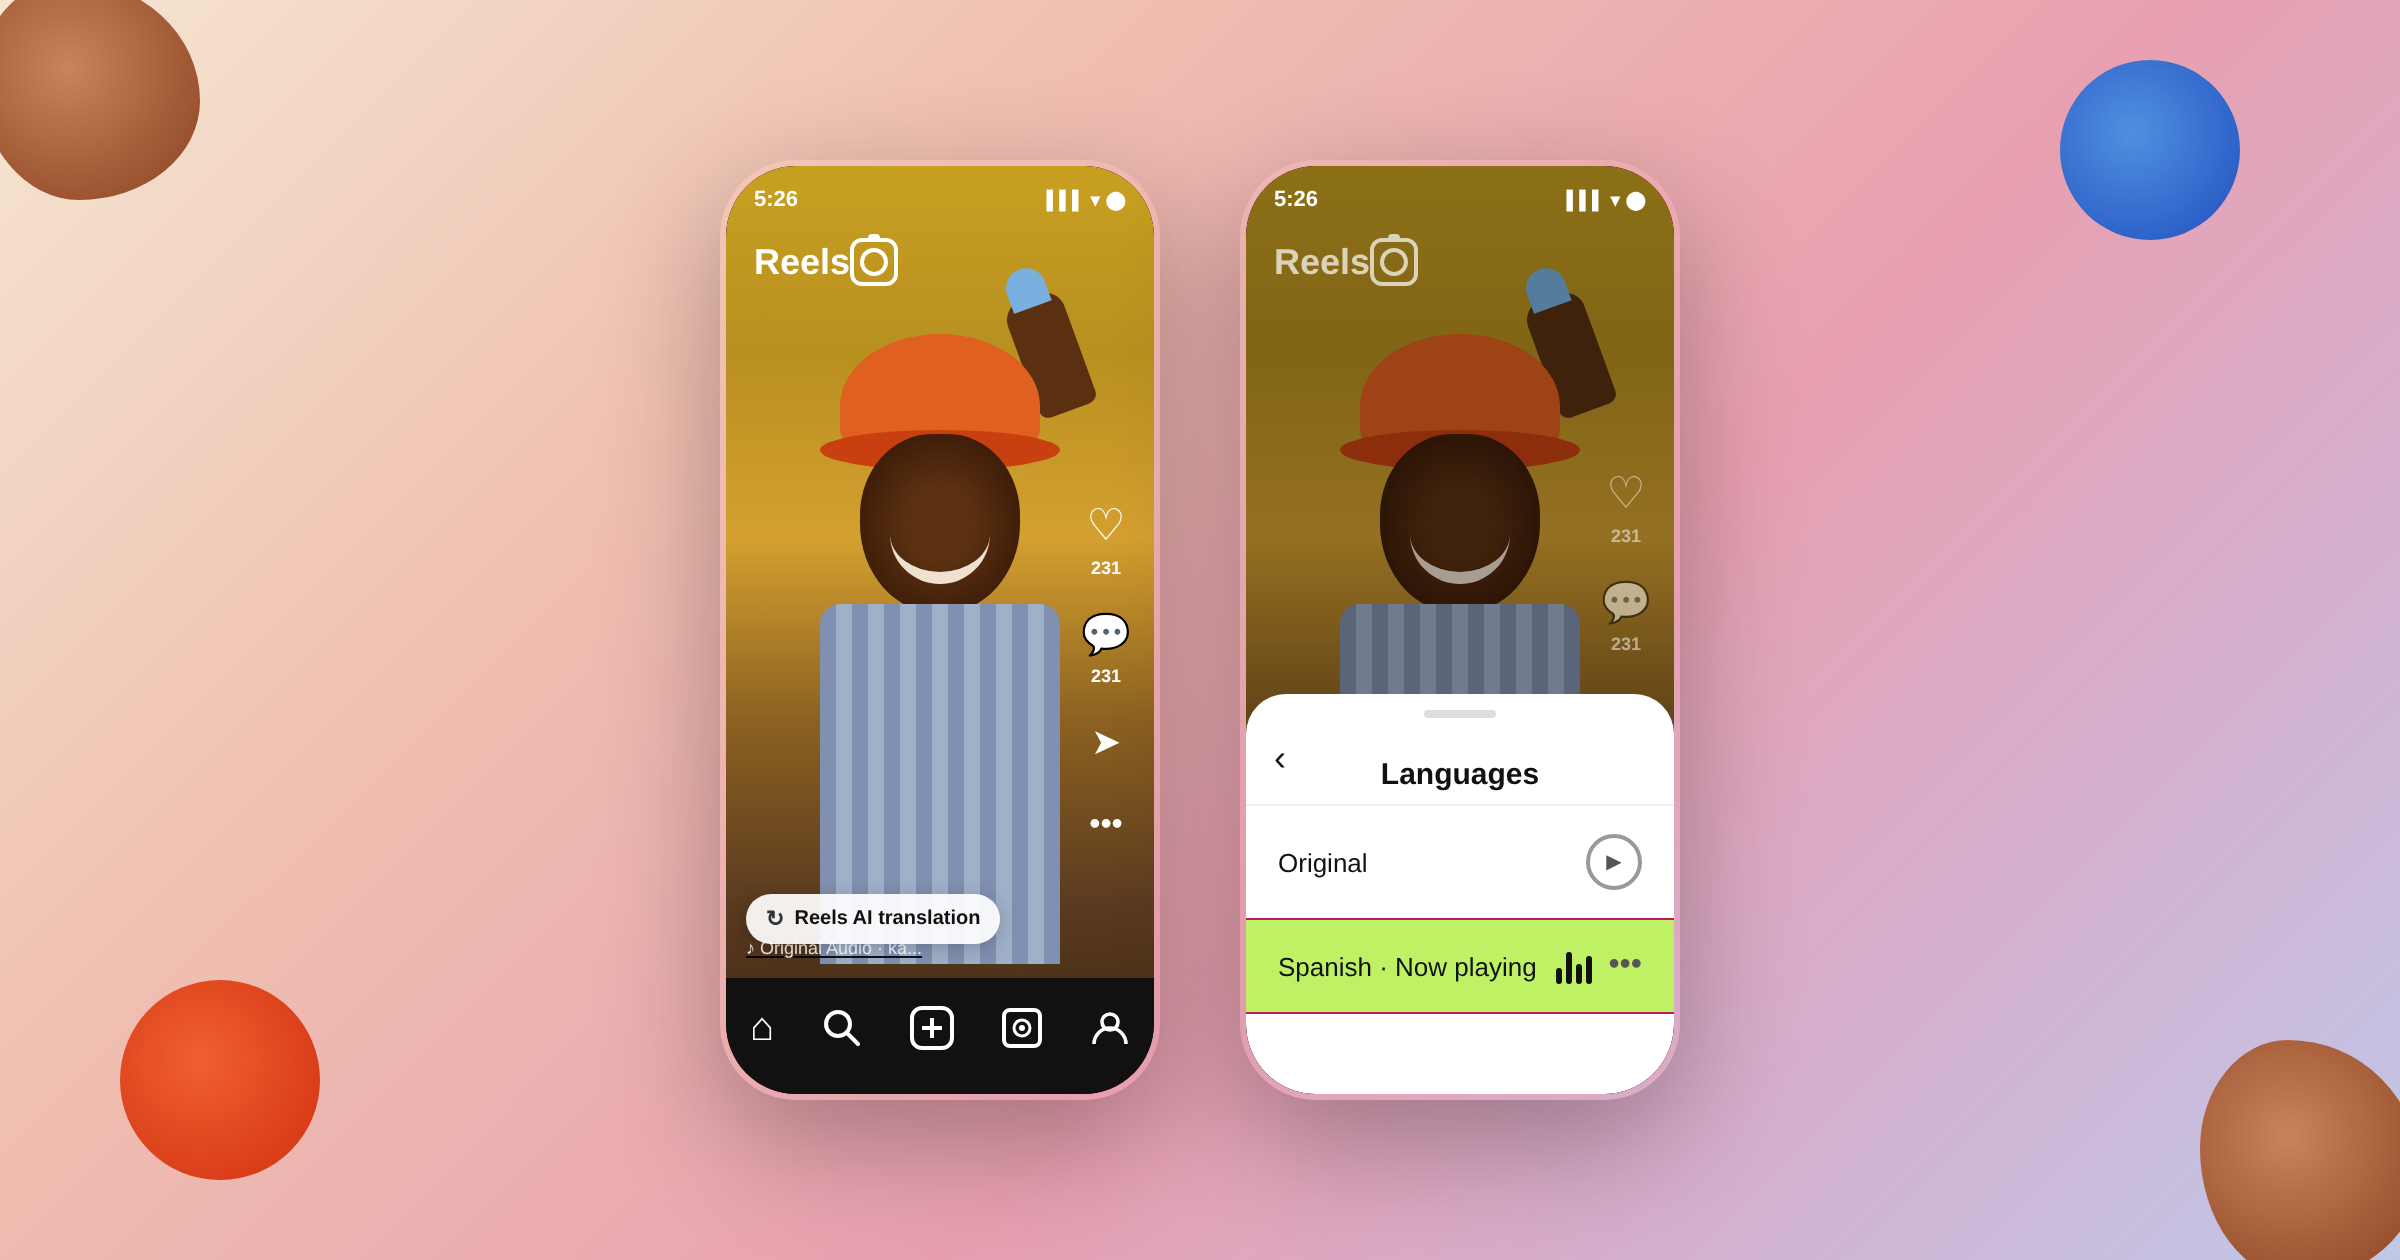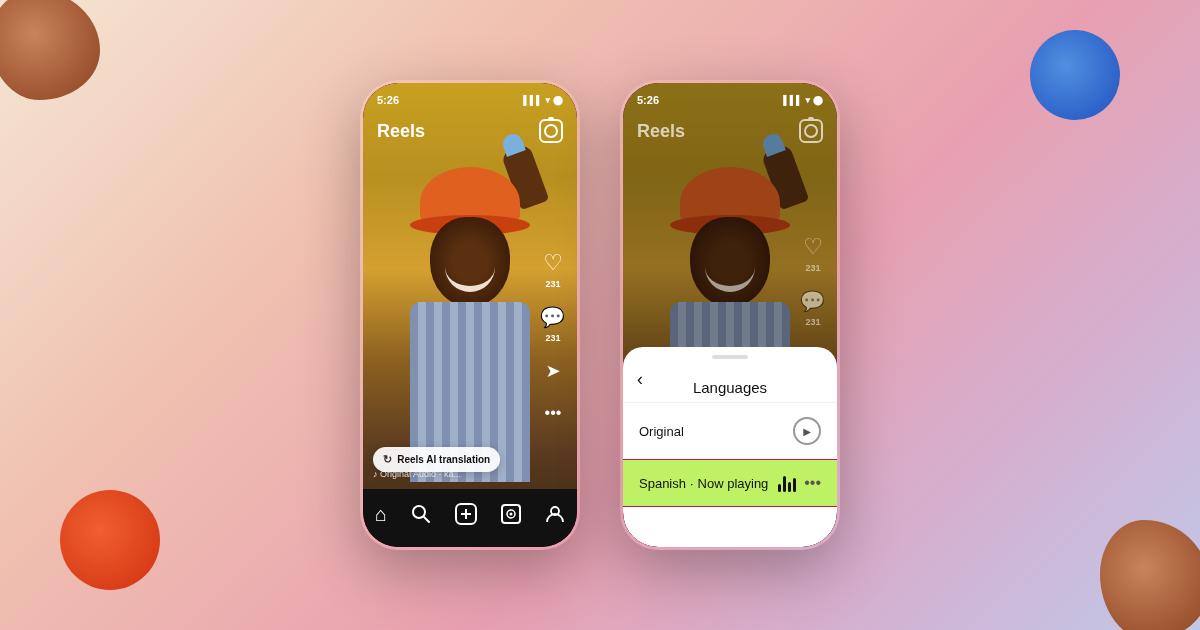--- a/index.html
+++ b/index.html
@@ -194,21 +194,21 @@
       align-items: center;
       font-size: 9px;
     }
 
     
     .reels-header {
       position: absolute;
       top: 28px; left: 0; right: 0;
       display: flex;
       align-items: center;
-      justify-content: space-between;
+      justify-content: flex-start;
       padding: 8px 14px;
       z-index: 10;
       color: white;
     }
     .reels-title {
       font-size: 18px;
       font-weight: 700;
     }
     .camera-icon {
       width: 24px;
@@ -270,20 +270,21 @@
       font-weight: 600;
     }
 
     
     .bottom-overlay {
       position: absolute;
       bottom: 60px;
       left: 0; right: 0;
       padding: 8px 10px;
       z-index: 10;
+      text-decoration: underline;
     }
     .audio-info {
       color: white;
       font-size: 9px;
       opacity: 0.9;
     }
 
     
     .ai-translation-btn {
       position: absolute;
@@ -353,21 +354,21 @@
     .lang-back-btn {
       font-size: 18px;
       color: #111;
       margin-right: 8px;
     }
     .lang-title {
       position: absolute;
       left: 50%;
       transform: translateX(-50%);
       font-size: 15px;
-      font-weight: 400;
+      font-weight: 700;
       color: #111;
       margin-top: 16px;
     }
     .lang-row {
       display: flex;
       align-items: center;
       justify-content: space-between;
       padding: 14px 16px;
       border-bottom: 1px solid #be185d;
     }

